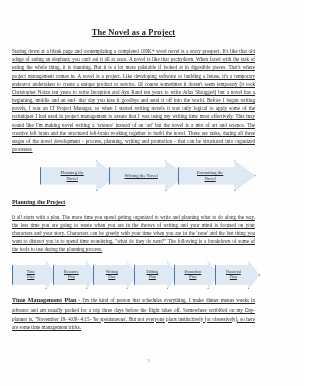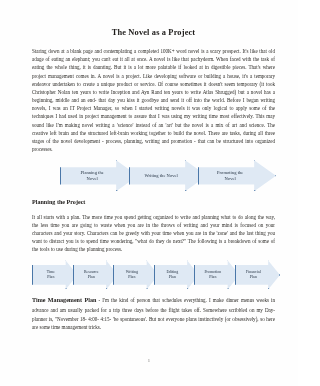--- a/index.html
+++ b/index.html
@@ -19,23 +19,24 @@
     position: absolute;
     left: 0; top: 0;
     width: 298px;
     height: 386px;
     background: #fefefe;
     padding: 0;
     box-sizing: border-box;
   }
   .content {
     position: absolute;
-    left: 32px;
+    left: 12px;
     top: 28px;
     width: 243px;
+    text-decoration: underline;
   }
   .doc-title {
     text-align: center;
     font-weight: bold;
     font-size: 8.4px;
     letter-spacing: 0.15px;
     color: #1d1b19;
     margin: 0 0 9px 0;
     line-height: 1.2;
   }

